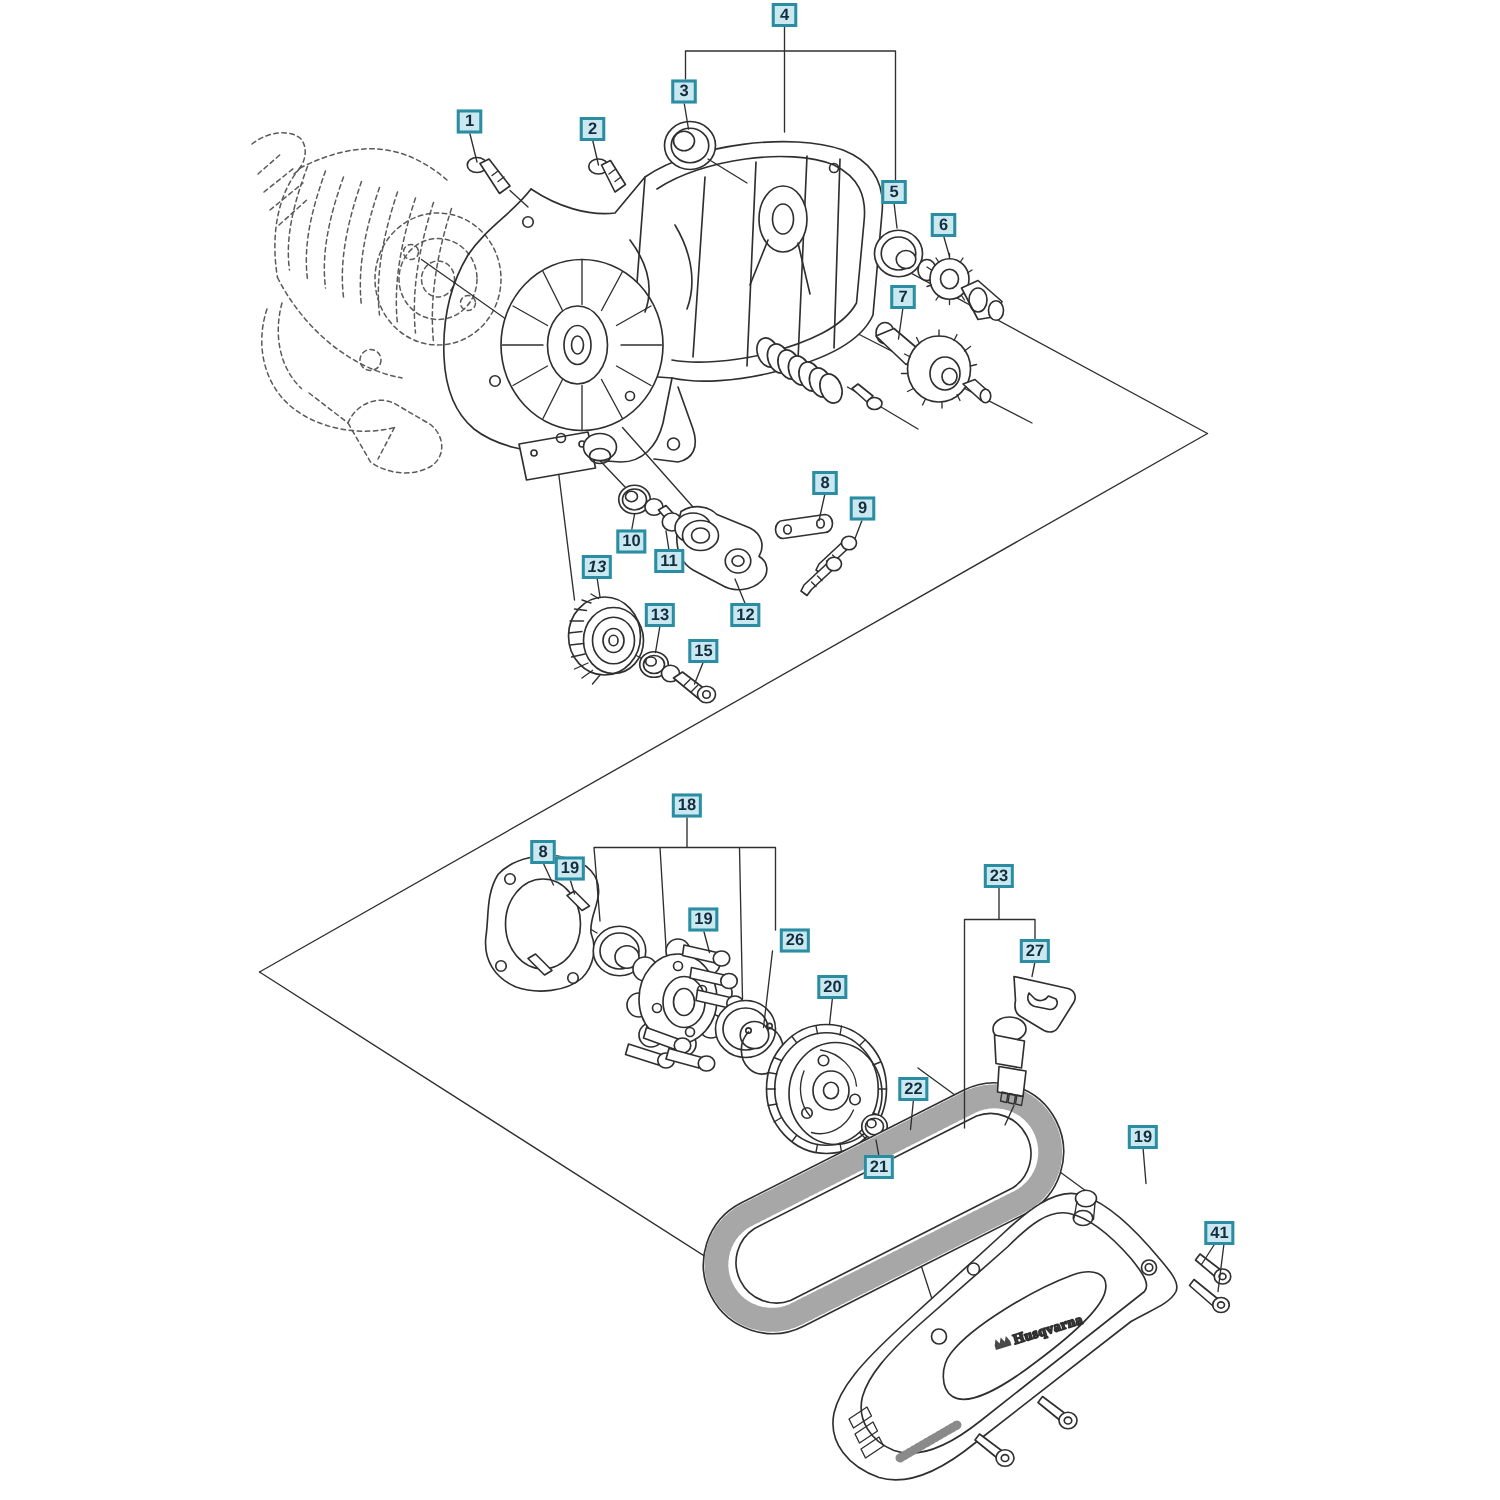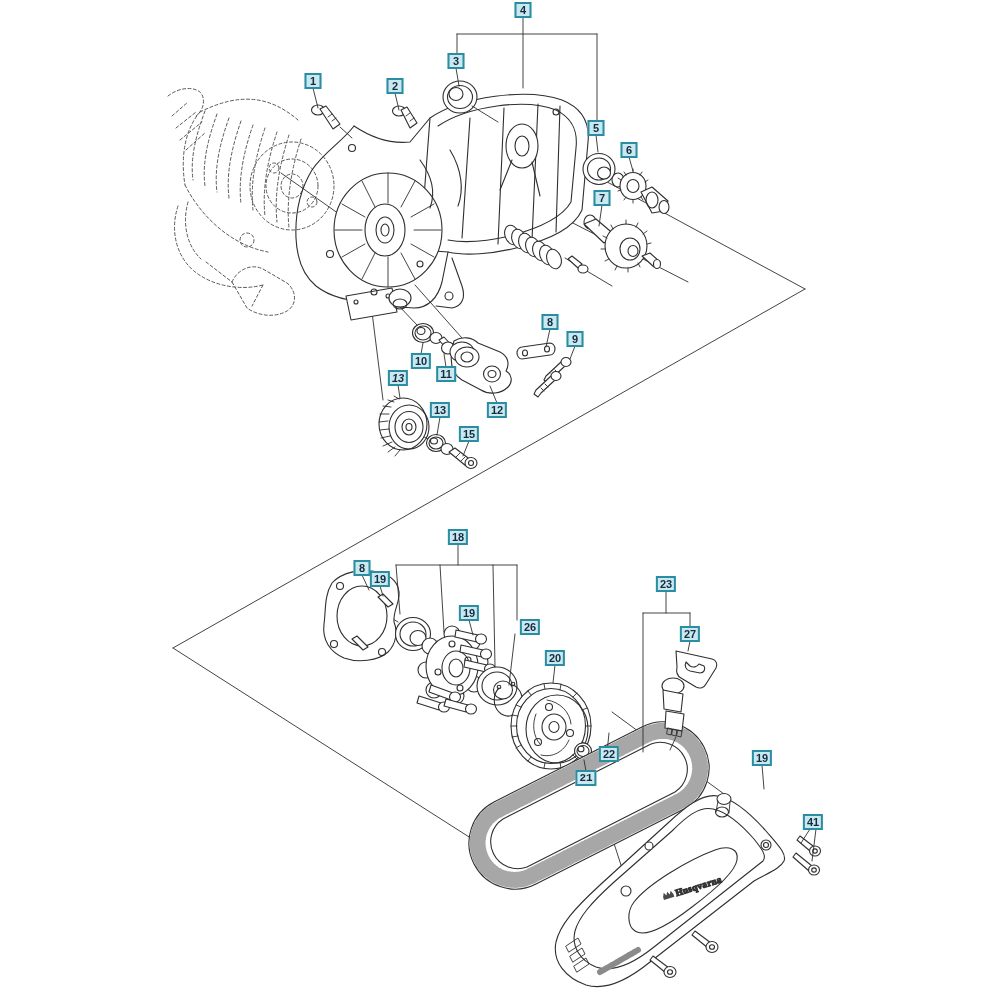--- a/index.html
+++ b/index.html
@@ -385,20 +385,20 @@
   <div class="plabel" style="left: 446px; top: 374px;">11</div>
   <div class="plabel" style="left: 497px; top: 410px;">12</div>
   <div class="plabel" style="left: 398px; top: 378px; font-style: italic;">13</div>
   <div class="plabel" style="left: 440px; top: 410px;">13</div>
   <div class="plabel" style="left: 469px; top: 434px;">15</div>
   <div class="plabel" style="left: 362px; top: 568px;">8</div>
   <div class="plabel" style="left: 380px; top: 579px;">19</div>
   <div class="plabel" style="left: 458px; top: 537px;">18</div>
   <div class="plabel" style="left: 469px; top: 613px;">19</div>
   <div class="plabel" style="left: 555px; top: 658px;">20</div>
-  <div class="plabel" style="left: 586px; top: 778px; font-family: Liberation Mono, monospace;">21</div>
-  <div class="plabel" style="left: 609px; top: 726px; margin-top: 28px;">22</div>
+  <div class="plabel" style="left: 586px; top: 778px;">21</div>
+  <div class="plabel" style="left: 609px; top: 726px;">22</div>
   <div class="plabel" style="left: 666px; top: 584px;">23</div>
   <div class="plabel" style="left: 762px; top: 758px;">19</div>
   <div class="plabel" style="left: 813px; top: 822px;">41</div>
   <div class="plabel" style="left: 530px; top: 627px;">26</div>
   <div class="plabel" style="left: 690px; top: 634px;">27</div>
 </div>
 
 </body></html>

